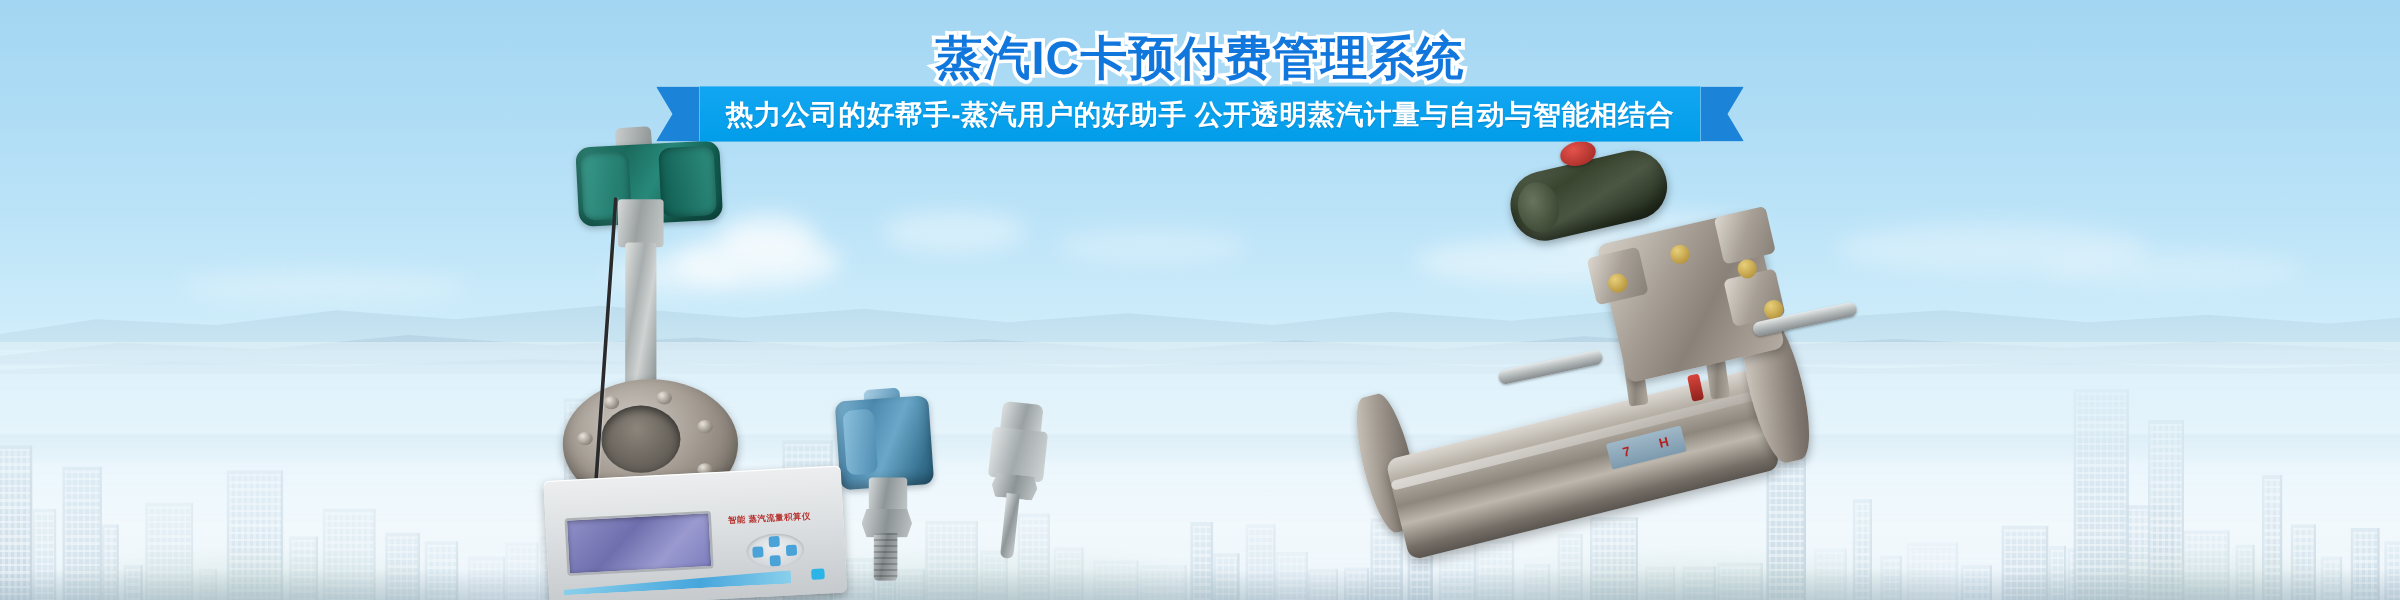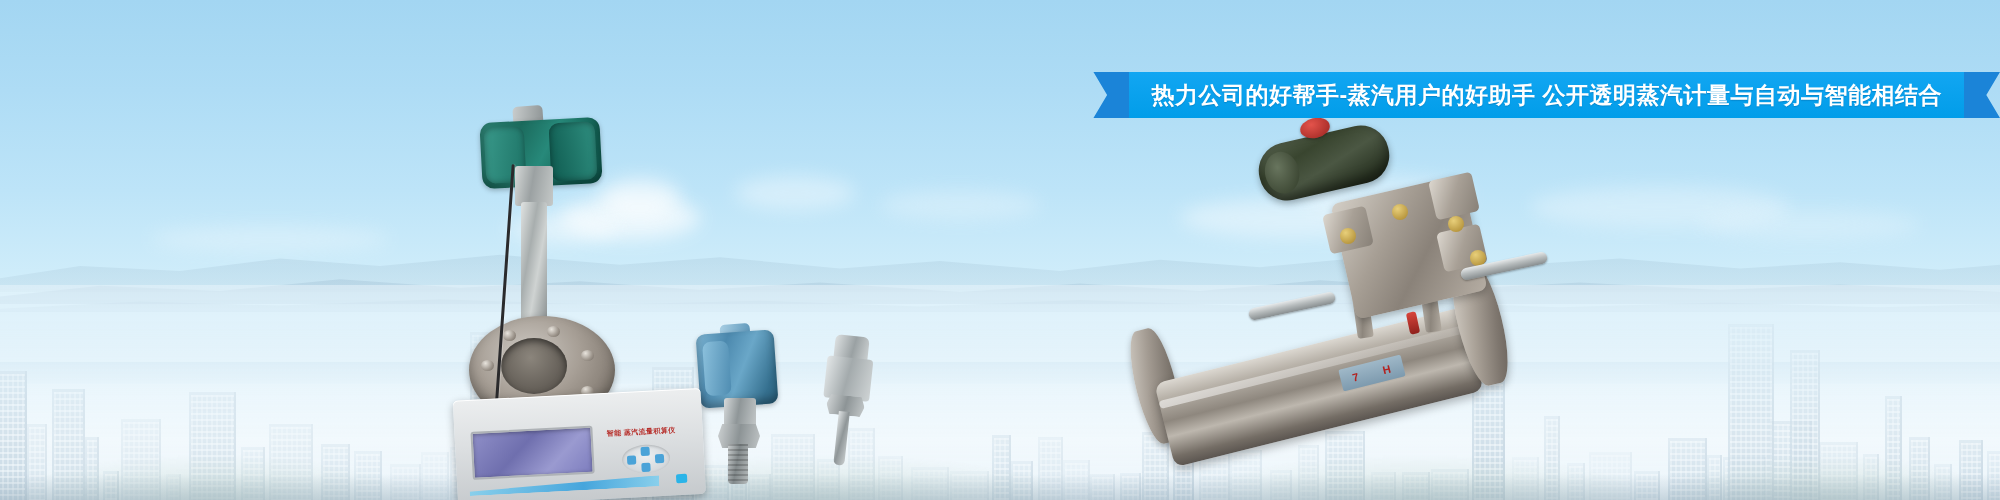--- a/index.html
+++ b/index.html
@@ -109,21 +109,21 @@
     font-size:39px; font-weight:bold; letter-spacing:1px;
     color:#1277dd;
     -webkit-text-stroke:6px #ffffff;
     paint-order:stroke fill;
     text-shadow:0 1px 0 #fff;
   }
 
   
   .ribbon-wrap{
     position:absolute; left:0; top:72px; width:2000px;
-    display:flex; justify-content:flex-end; align-items:flex-start;
+    display:flex; justify-content:center; align-items:flex-start;
     z-index:30;
   }
   .ribbon{ position:relative; display:flex; align-items:stretch; }
   .ribbon-tail{
     width:36px; height:46px;
     background:#1b84d8;
   }
   .ribbon-tail.left{ clip-path:polygon(100% 0,100% 100%,0 100%,38% 50%,0 0); }
   .ribbon-tail.right{ clip-path:polygon(0 0,100% 0,62% 50%,100% 100%,0 100%); }
   .ribbon-body{
@@ -507,20 +507,23 @@
         <div class="bld hi" style="left: 560px; width: 26px; height: 120px; opacity: 0.72;"></div>
       </div>
     <div class="greenery" style="left:0;width:420px;"></div>
     <div class="greenery" style="left:560px;width:520px;"></div>
     <div class="greenery" style="left:1180px;width:480px;"></div>
     <div class="greenery" style="left:1660px;width:340px;"></div>
   </div>
 
   <div class="bottom-haze"></div>
 
+  <div class="title-wrap">
+    <div class="title">蒸汽IC卡预付费管理系统</div>
+  </div>
 
   <div class="ribbon-wrap">
     <div class="ribbon">
       <div class="ribbon-tail left"></div>
       <div class="ribbon-body">
         <span class="ribbon-text">热力公司的好帮手-蒸汽用户的好助手 公开透明蒸汽计量与自动与智能相结合</span>
       </div>
       <div class="ribbon-tail right"></div>
     </div>
   </div>

